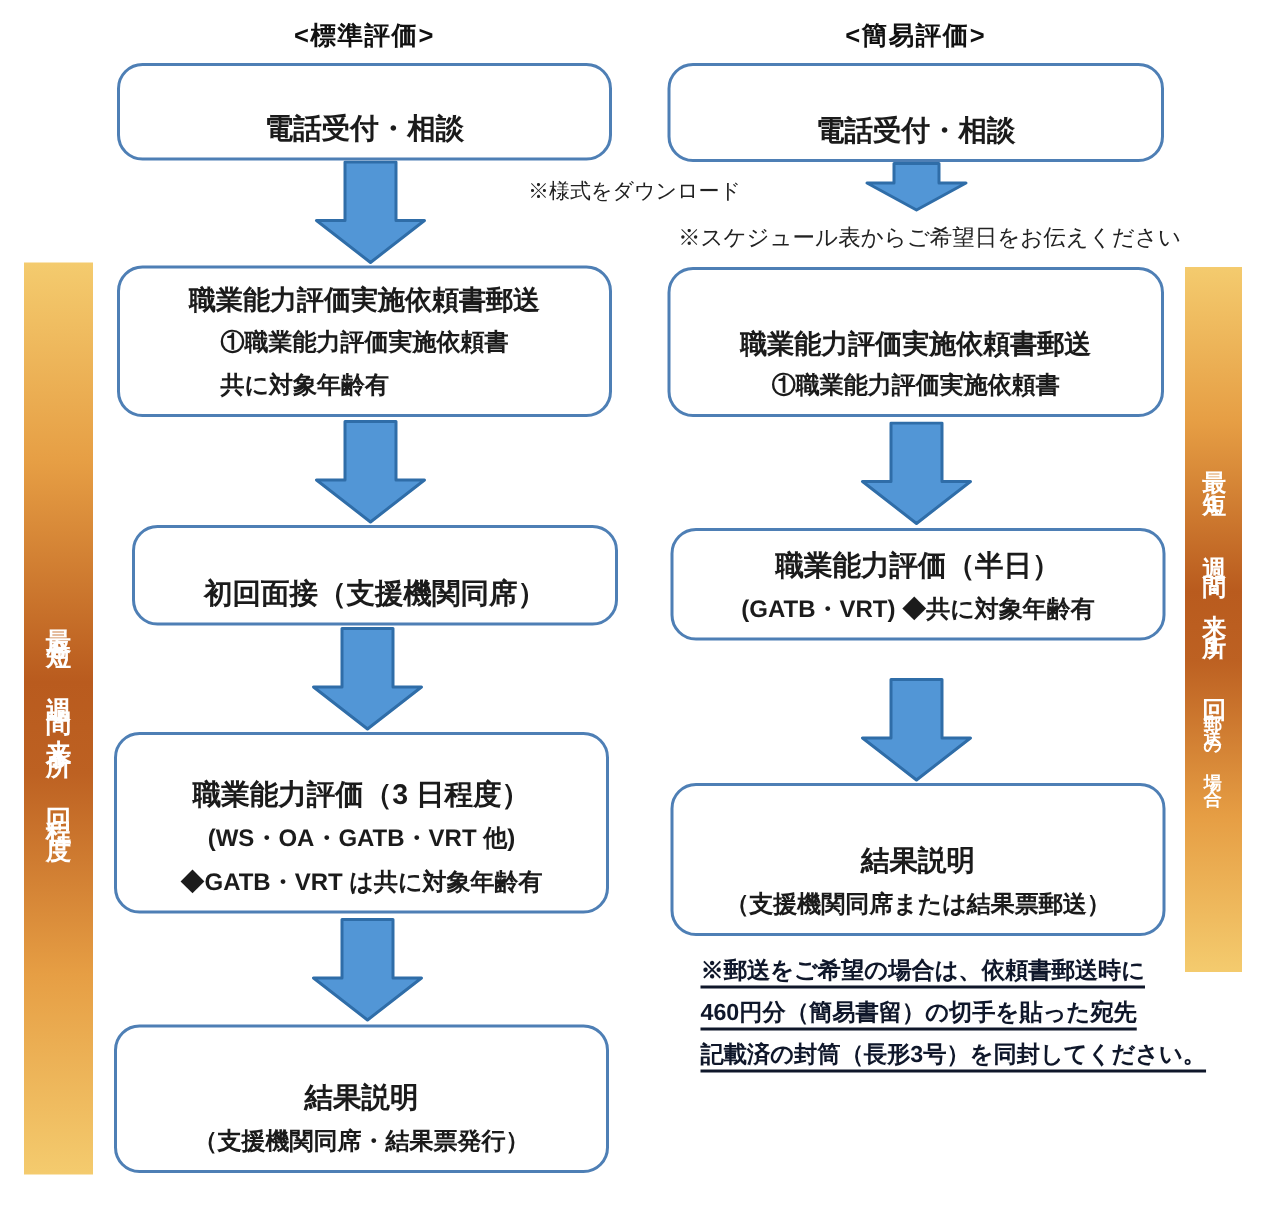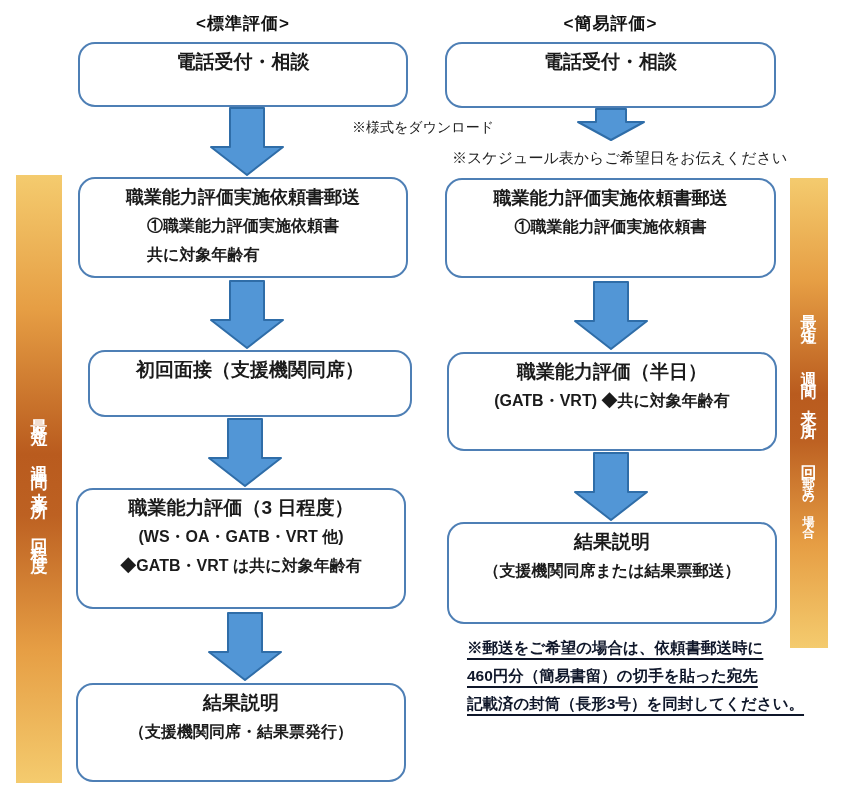--- a/index.html
+++ b/index.html
@@ -25,21 +25,21 @@
   }
 
   
   .flow-box {
     position: absolute;
     background: #ffffff;
     border: 2px solid #4e7fb5;
     border-radius: 17px;
     display: flex;
     flex-direction: column;
-    justify-content: flex-start;
+    justify-content: flex-end;
     align-items: center;
     padding: 4px 0;
   }
   .box-title {
     font-size: 19px;
     font-weight: 700;
     line-height: 28px;
     text-align: center;
     white-space: nowrap;
   }
@@ -194,21 +194,21 @@
     <div class="box-title t18">職業能力評価実施依頼書郵送</div>
     <div class="sub-line">①職業能力評価実施依頼書</div>
   </div>
 
   <div class="arrow" style="left:573px; top:281px;">
     <svg width="76" height="70" viewBox="0 0 76 70">
       <polygon points="21,1 55,1 55,40 74,40 38,68 2,40 21,40" fill="#5296d6" stroke="#2f6da8" stroke-width="2" stroke-linejoin="round"></polygon>
     </svg>
   </div>
 
-  <div class="flow-box" style="left:447px; top:352px; width:330px; height:99px;">
+  <div class="flow-box" style="left:447px; top:352px; width:330px; height:75px;">
     <div class="box-title">職業能力評価（半日）</div>
     <div class="sub-line">(GATB・VRT) ◆共に対象年齢有</div>
   </div>
 
   <div class="arrow" style="left:573px; top:452px;">
     <svg width="76" height="70" viewBox="0 0 76 70">
       <polygon points="21,1 55,1 55,40 74,40 38,68 2,40 21,40" fill="#5296d6" stroke="#2f6da8" stroke-width="2" stroke-linejoin="round"></polygon>
     </svg>
   </div>
 

